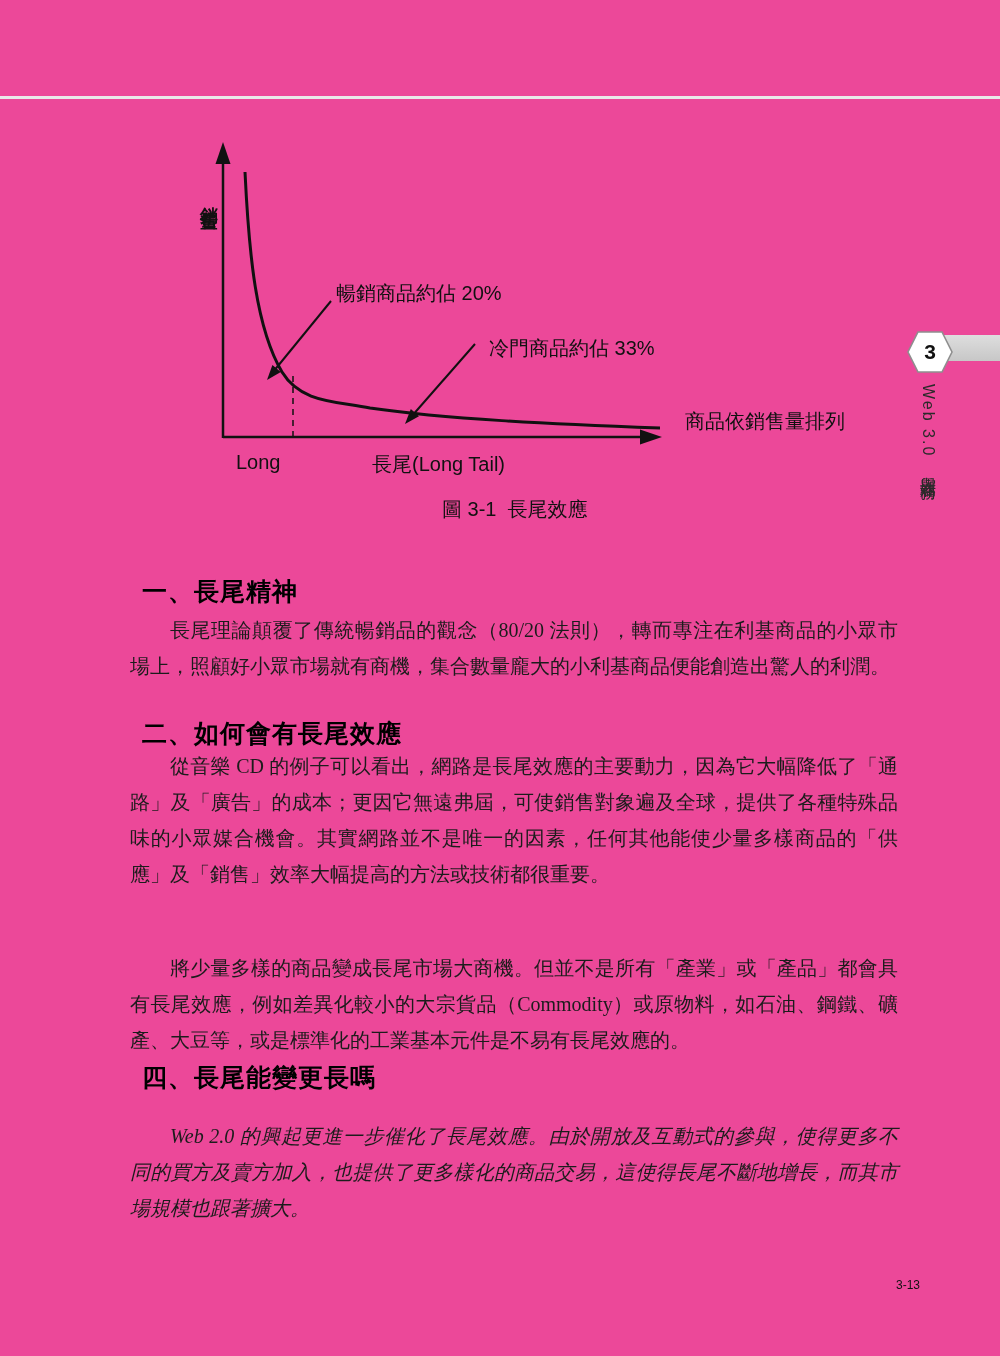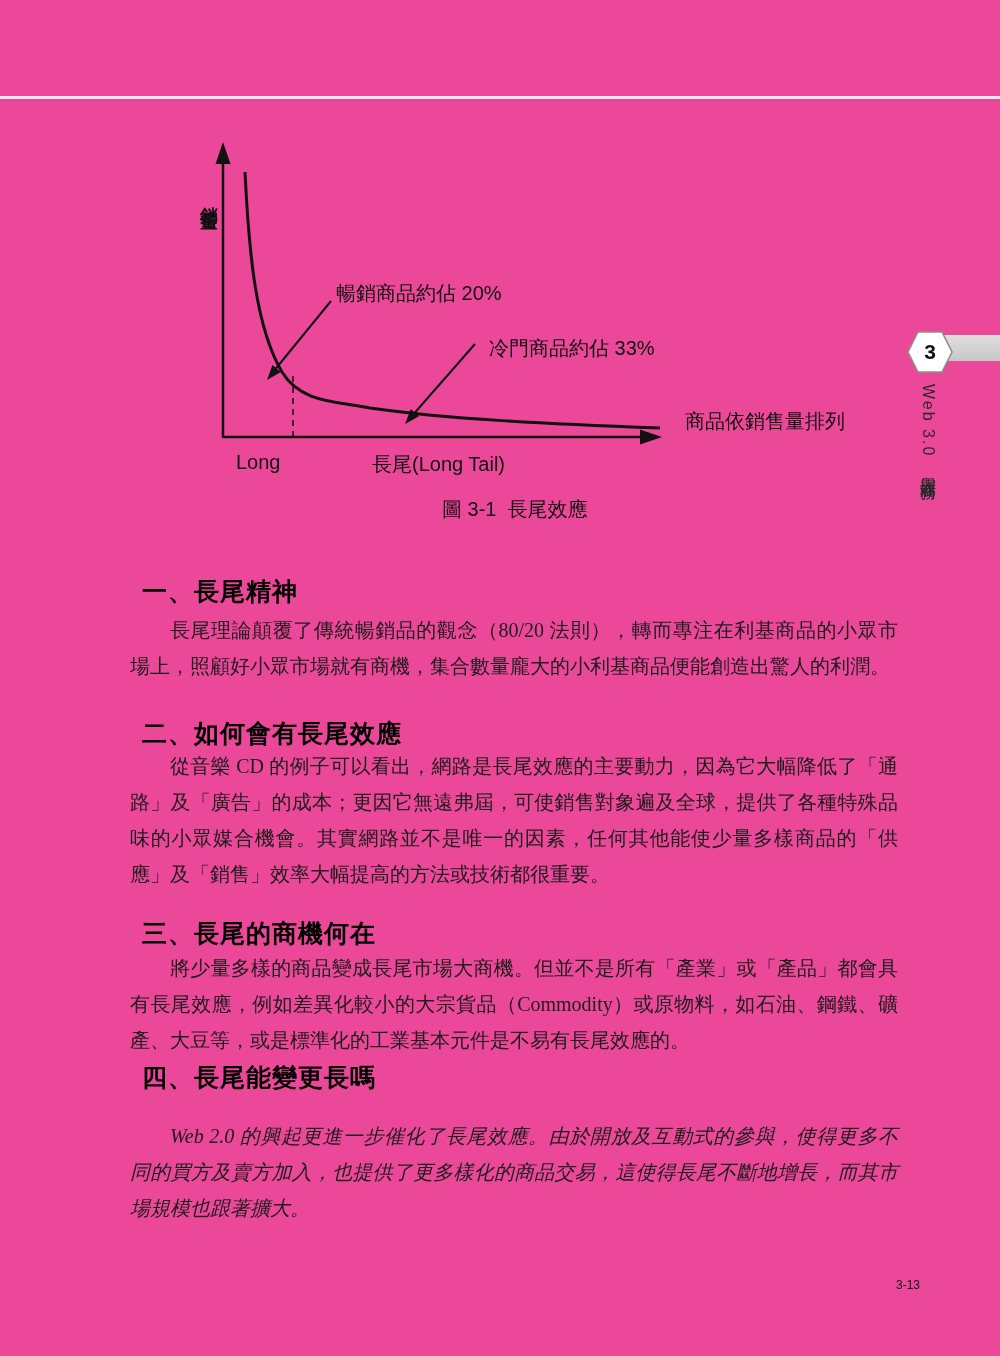--- a/index.html
+++ b/index.html
@@ -107,21 +107,20 @@
     <text x="23" y="28" text-anchor="middle" font-family="Liberation Sans, DejaVu Sans, sans-serif" font-size="21" font-weight="bold" fill="#111">3</text>
   </svg>
   <div class="chapter-title">Web 3.0 與雲端商務</div>
 
   <h2 class="sec-heading h1">一、長尾精神</h2>
   <p class="sec-para p1">長尾理論顛覆了傳統暢銷品的觀念（80/20 法則），轉而專注在利基商品的小眾市場上，照顧好小眾市場就有商機，集合數量龐大的小利基商品便能創造出驚人的利潤。</p>
 
   <h2 class="sec-heading h2">二、如何會有長尾效應</h2>
   <p class="sec-para p2">從音樂 CD 的例子可以看出，網路是長尾效應的主要動力，因為它大幅降低了「通路」及「廣告」的成本；更因它無遠弗屆，可使銷售對象遍及全球，提供了各種特殊品味的小眾媒合機會。其實網路並不是唯一的因素，任何其他能使少量多樣商品的「供應」及「銷售」效率大幅提高的方法或技術都很重要。</p>
 
-  <h2 class="sec-heading h3">三、長尾的商機何在</h2>
   <p class="sec-para p3">將少量多樣的商品變成長尾市場大商機。但並不是所有「產業」或「產品」都會具有長尾效應，例如差異化較小的大宗貨品（Commodity）或原物料，如石油、鋼鐵、礦產、大豆等，或是標準化的工業基本元件是不易有長尾效應的。</p>
 
   <h2 class="sec-heading h4">四、長尾能變更長嗎</h2>
   <p class="sec-para p4">Web 2.0 的興起更進一步催化了長尾效應。由於開放及互動式的參與，使得更多不同的買方及賣方加入，也提供了更多樣化的商品交易，這使得長尾不斷地增長，而其市場規模也跟著擴大。</p>
 
   <div class="page-number">3-13</div>
 
 </div>
 
 </body></html>

